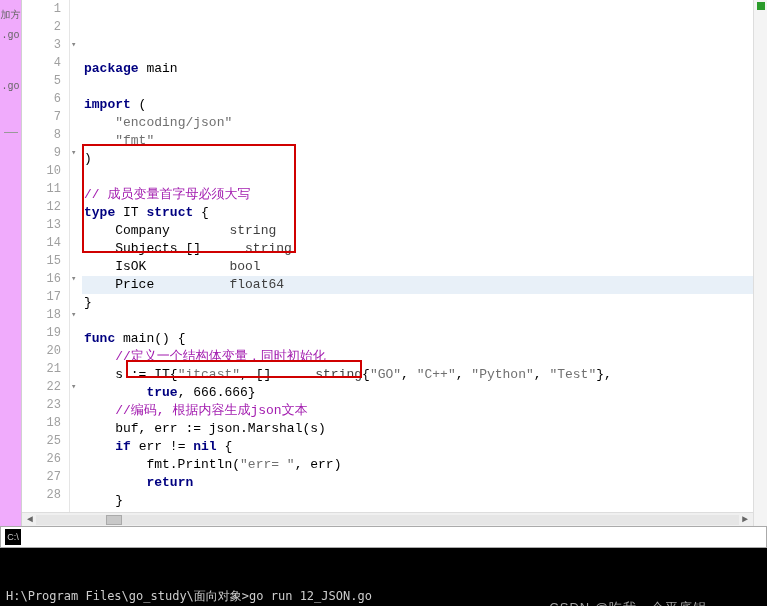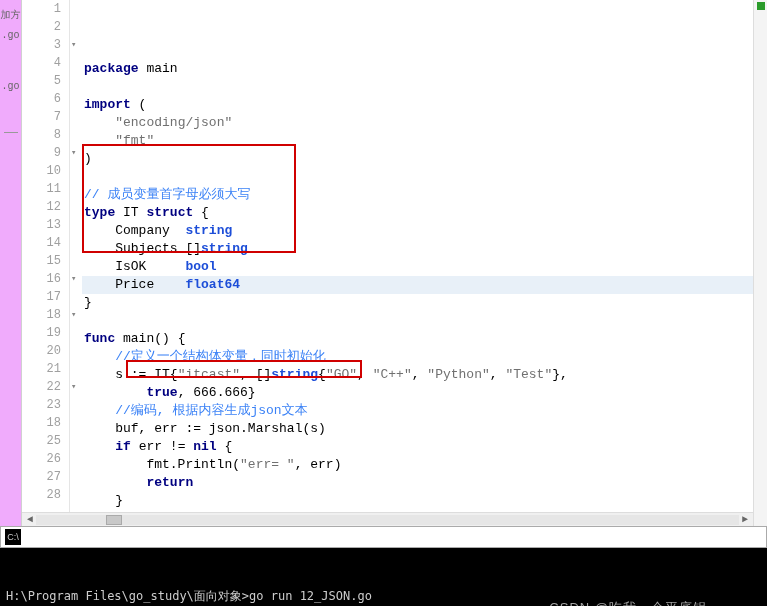--- a/index.html
+++ b/index.html
@@ -35,22 +35,22 @@
     border-right: 1px solid #e5e5e5;
     user-select: none;
   }
   .line-numbers div { height: 18px; line-height: 18px; font-size: 12px; }
   .fold-col { width: 12px; background: #fff; position: relative; }
   .fold-mark { position: absolute; left: 1px; font-size: 9px; color: #888; }
   .code-content { flex: 1; position: relative; white-space: pre; }
   .code-content .ln { height: 18px; line-height: 18px; padding-left: 2px; }
   .kw { color: #000080; font-weight: bold; }
   .str { color: #707070; }
-  .com { color: #3b82f6; }
-  .typ { color: #1d4ed8; font-weight: bold; }
+  .com { color: #a21caf; }
+  .typ { color: #404040; font-weight: normal; margin-left: 44px; }
   .id { color: #000; }
   .hl-line { background: #e8f0f8; width: 100%; display: inline-block; }
   .red-box {
     position: absolute;
     border: 2px solid #d00000;
     pointer-events: none;
     z-index: 5;
   }
   .scroll-right {
     width: 14px;

